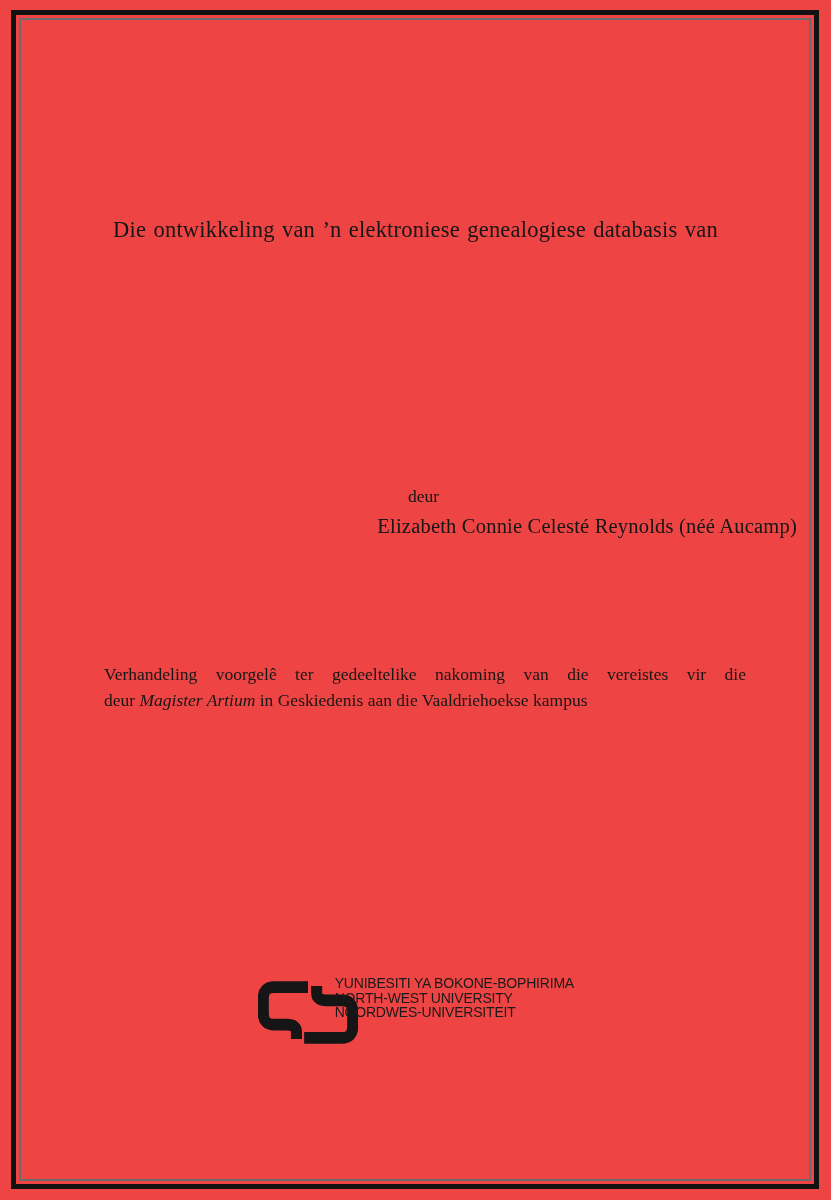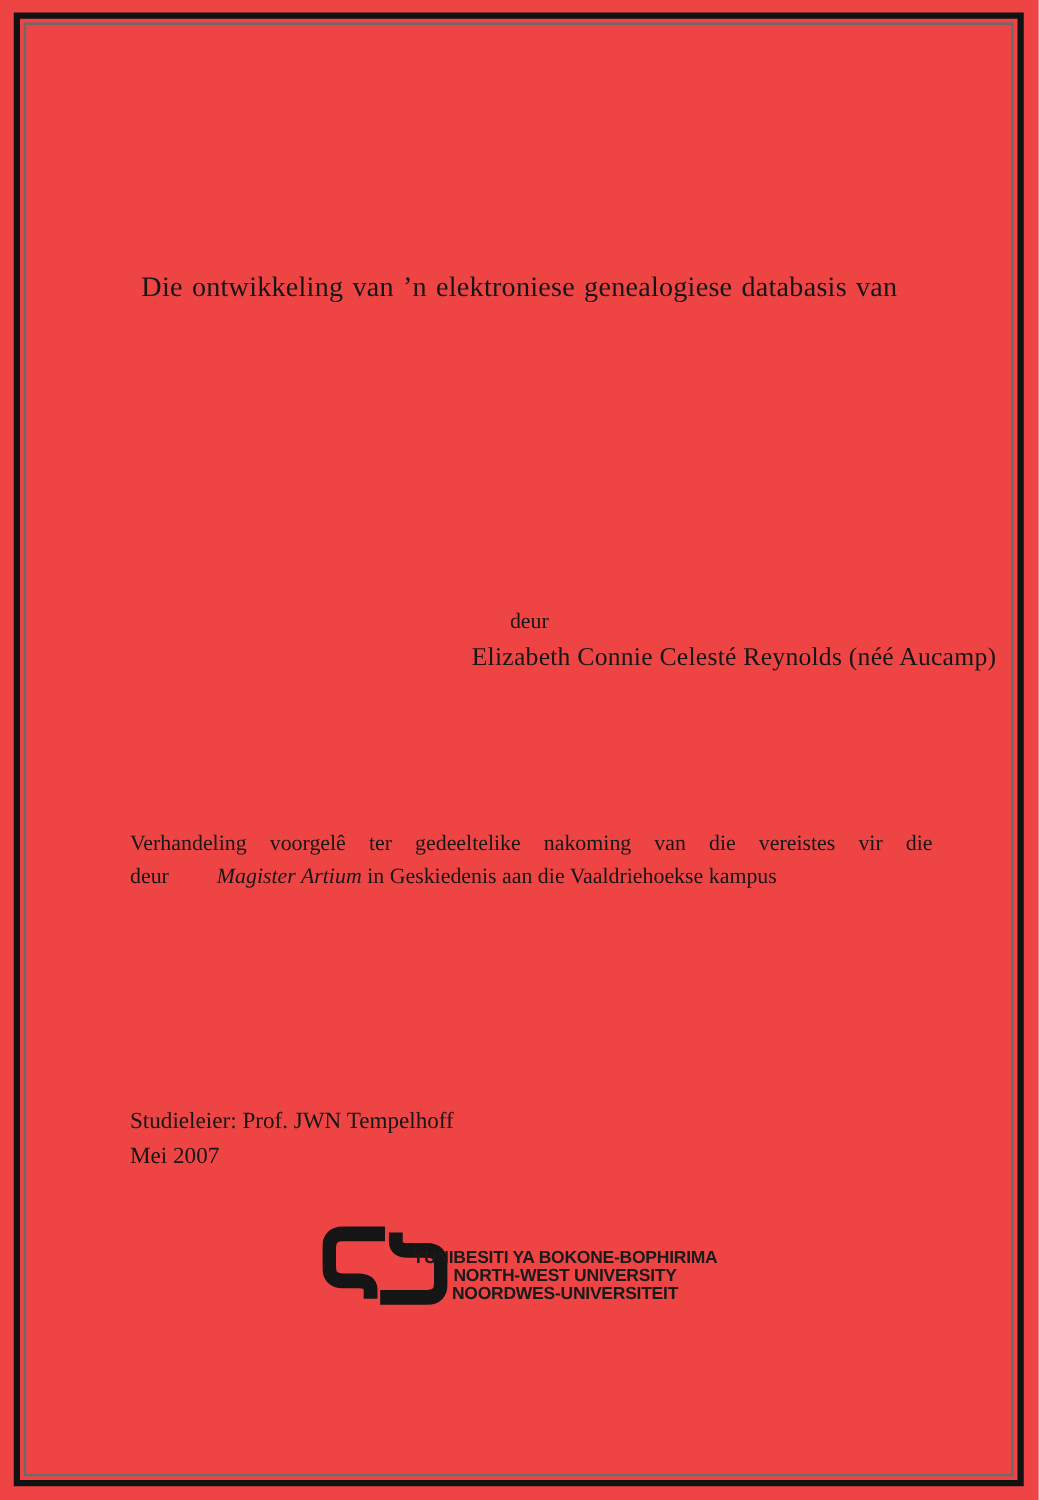--- a/index.html
+++ b/index.html
@@ -54,43 +54,43 @@
     left: 104px; top: 661px;
     width: 642px;
     font-size: 17.5px;
     line-height: 26px;
   }
   .submission .line-just {
     text-align: justify;
     text-align-last: justify;
     font-family: Liberation Serif, serif;
   }
-  .submission .italic { font-style: italic; margin-left: 34px; }
+  .submission .italic { font-style: italic; }
   .supervisor-block {
     position: absolute;
     left: 104px; top: 884px;
     font-size: 18.5px;
     line-height: 27.5px;
   }
   .logo-block {
     position: absolute;
     left: 258px; top: 975px;
     width: 318px; height: 74px;
   }
   .logo-mark {
     position: absolute;
     left: 0; top: 5px;
     width: 100px; height: 65px;
   }
   .logo-text {
     position: absolute;
-    right: 2px; top: 23px;
-    text-align: center;
+    right: 2px; top: 1px;
+    text-align: left;
     font-family: "Liberation Sans", "DejaVu Sans", sans-serif;
-    font-weight: bold;
+    font-weight: normal;
     font-size: 14px;
     line-height: 14.6px;
     letter-spacing: -0.2px;
     color: #1a1a1a;
     white-space: nowrap;
   }
 </style>
 </head>
 <body>
 
@@ -105,24 +105,20 @@
 
   <div class="byline">deur</div>
 
   <div class="author">Elizabeth Connie Celesté Reynolds (néé Aucamp)</div>
 
   <div class="submission">
     <div class="line-just">Verhandeling voorgelê ter gedeeltelike nakoming van die vereistes vir die</div>
     <div><span>deur </span><span class="italic">Magister Artium</span><span> in Geskiedenis aan die Vaaldriehoekse kampus</span></div>
   </div>
 
-  <div class="supervisor-block">
-    <div>Studieleier: Prof. JWN Tempelhoff</div>
-    <div>Mei 2007</div>
-  </div>
 
   <div class="logo-block">
     <svg class="logo-mark" viewBox="0 0 104 64" preserveAspectRatio="none" aria-hidden="true">
       <path d="M52,7 H17 Q5.5,7 5.5,18 V33 Q5.5,44 17,44 H30 Q40,44 40,51 V58" fill="none" stroke="#151515" stroke-width="11.5" stroke-linejoin="round" stroke-linecap="butt"></path>
       <path d="M48,57 H87 Q98.5,57 98.5,46 V31 Q98.5,20 87,20 H71 Q61,20 61,13 V6" fill="none" stroke="#151515" stroke-width="11.5" stroke-linejoin="round" stroke-linecap="butt"></path>
     </svg>
     <div class="logo-text">
       <div>YUNIBESITI YA BOKONE-BOPHIRIMA</div>
       <div>NORTH-WEST UNIVERSITY</div>
       <div>NOORDWES-UNIVERSITEIT</div>

